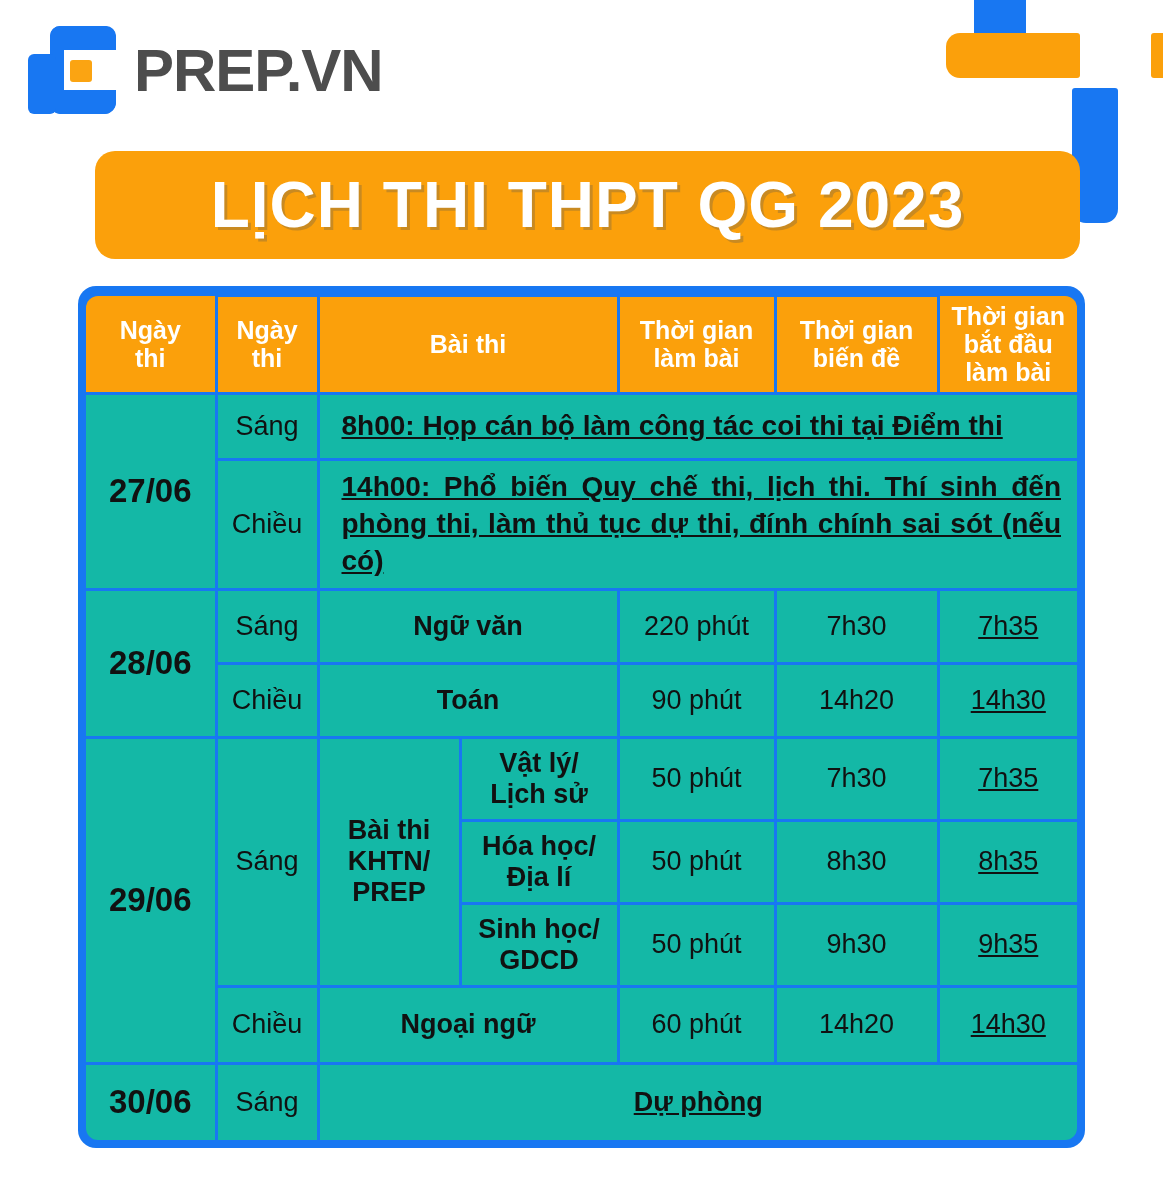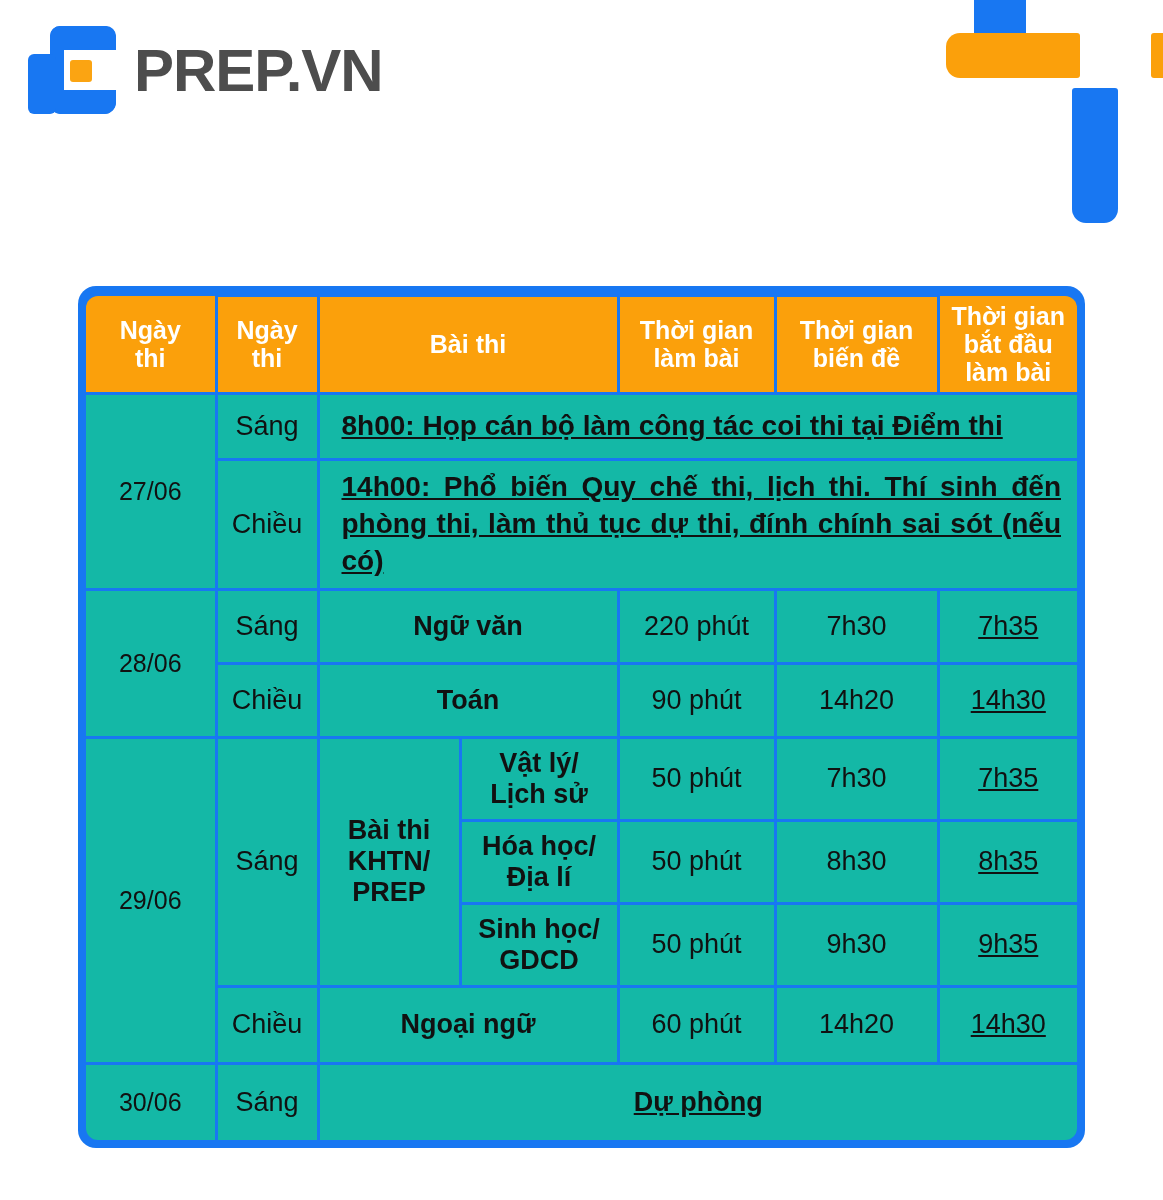--- a/index.html
+++ b/index.html
@@ -89,21 +89,21 @@
 
   thead th {
     background: var(--orange); color:#fff; font-weight:700;
     font-size: 25px; line-height: 1.12; padding: 6px 2px;
     border: 3px solid var(--blue);
   }
   thead tr th:first-child { border-top-left-radius: 12px; border-left-width:0; border-top-width:0; }
   thead tr th:last-child  { border-top-right-radius: 12px; border-right-width:0; border-top-width:0; }
 
   tbody td { font-size: 27px; color:#111; font-weight:500; padding: 6px 8px; }
-  tbody td.date  { font-size: 25px; font-weight:400; }
+  tbody td.date  { font-size: 33px; font-weight:700; }
   tbody td.wide  { text-align: left; padding-left: 22px; padding-right: 16px;
                    font-size: 28px; font-weight:600; line-height: 1.32; }
   tbody td.just  { text-align: justify; text-align-last: left; }
   tbody td.center-wide { font-weight:600; }
   tbody tr:last-child td:first-child { border-bottom-left-radius: 12px; }
   tbody tr:last-child td:last-child  { border-bottom-right-radius: 12px; }
 
   
   tbody td:first-child { border-left-width: 0; }
   tbody td:last-child  { border-right-width: 0; text-decoration: underline; }
@@ -133,20 +133,23 @@
       <div class="outer"></div>
       <div class="notch"></div>
       <div class="bar-top"></div>
       <div class="bar-bottom"></div>
       <div class="stem"></div>
       <div class="sq"></div>
     </div>
     <div class="logo-text">PREP.VN</div>
   </div>
 
+  <div class="title-banner">
+    <div class="title-text">LỊCH THI THPT QG 2023</div>
+  </div>
 
   <div class="wm-logo">
     <div class="o-outer"></div>
     <div class="o-notch"></div>
     <div class="o-stem"></div>
     <div class="o-sq"></div>
   </div>
   <div class="wm-text">PREP.VN</div>
 
   <div class="table-wrap">

